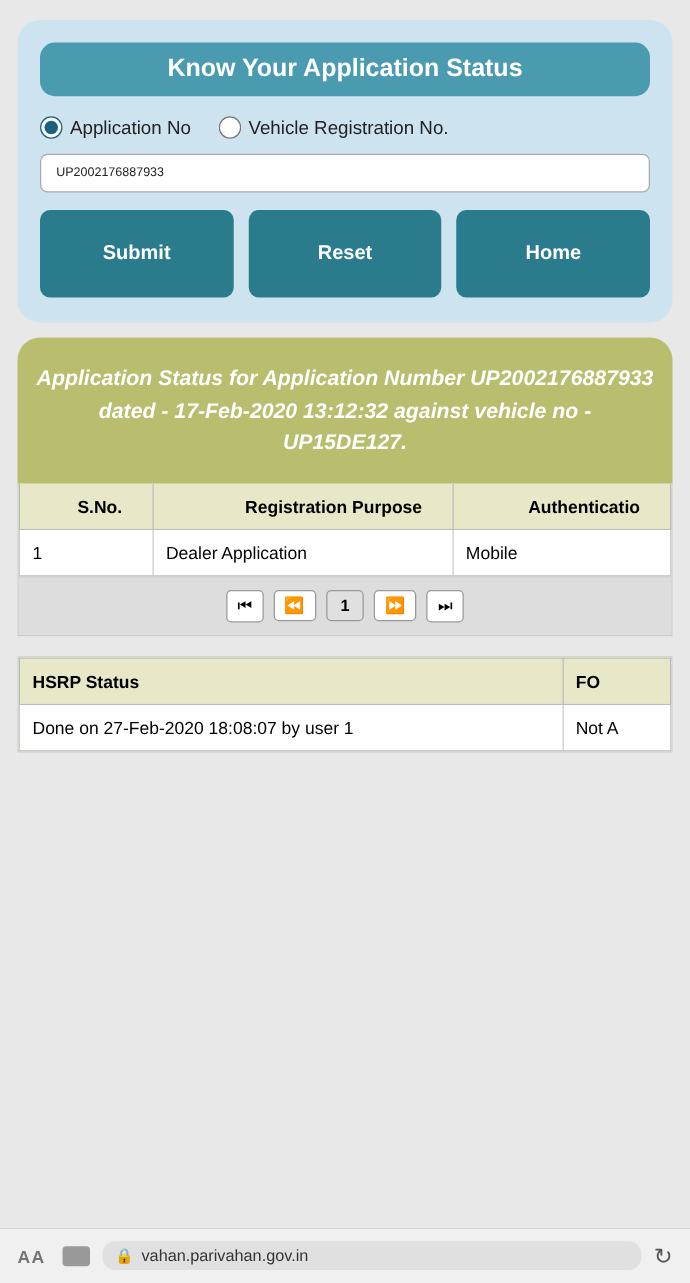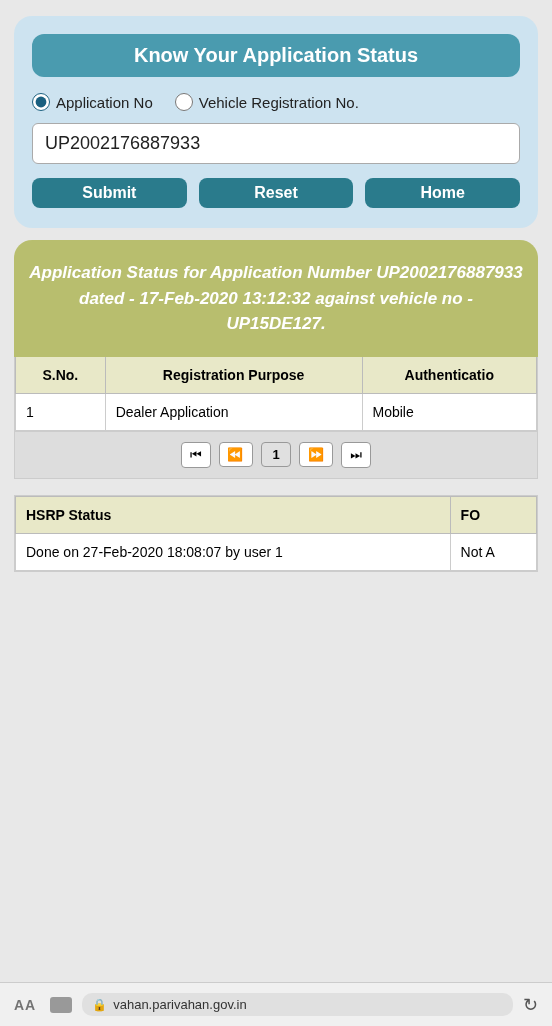--- a/index.html
+++ b/index.html
@@ -46,36 +46,36 @@
     .radio-label input[type="radio"] {
       width: 18px;
       height: 18px;
       accent-color: #1a6080;
     }
     .input-field {
       width: 100%;
       border: 1px solid #aaa;
       border-radius: 6px;
       padding: 9px 12px;
-      font-size: 18px;
+      font-size: 10px;
       background: #fff;
       margin-bottom: 14px;
       color: #222;
     }
     .button-row {
       display: flex;
       gap: 12px;
     }
     .btn {
       flex: 1;
       background: #2a7b8c;
       color: #fff;
       border: none;
       border-radius: 8px;
-      padding: 6px 0;
+      padding: 26px 0;
       font-size: 16px;
       font-weight: bold;
       cursor: pointer;
       text-align: center;
     }
 
     
     .status-section {
       background: #b8be6e;
       border-radius: 18px 18px 0 0;
@@ -100,23 +100,23 @@
       overflow-x: auto;
     }
     .data-table {
       width: 100%;
       border-collapse: collapse;
       font-size: 14px;
     }
     .data-table th {
       background: #e8e8c8;
       font-weight: bold;
-      padding: 10px 10px;
+      padding: 10px 24px;
       border: 1px solid #bbb;
-      text-align: center;
+      text-align: right;
       white-space: nowrap;
     }
     .data-table td {
       padding: 10px 10px;
       border: 1px solid #ccc;
       background: #fff;
     }
     .data-table tr:first-child th { border-top: none; }
 
     

